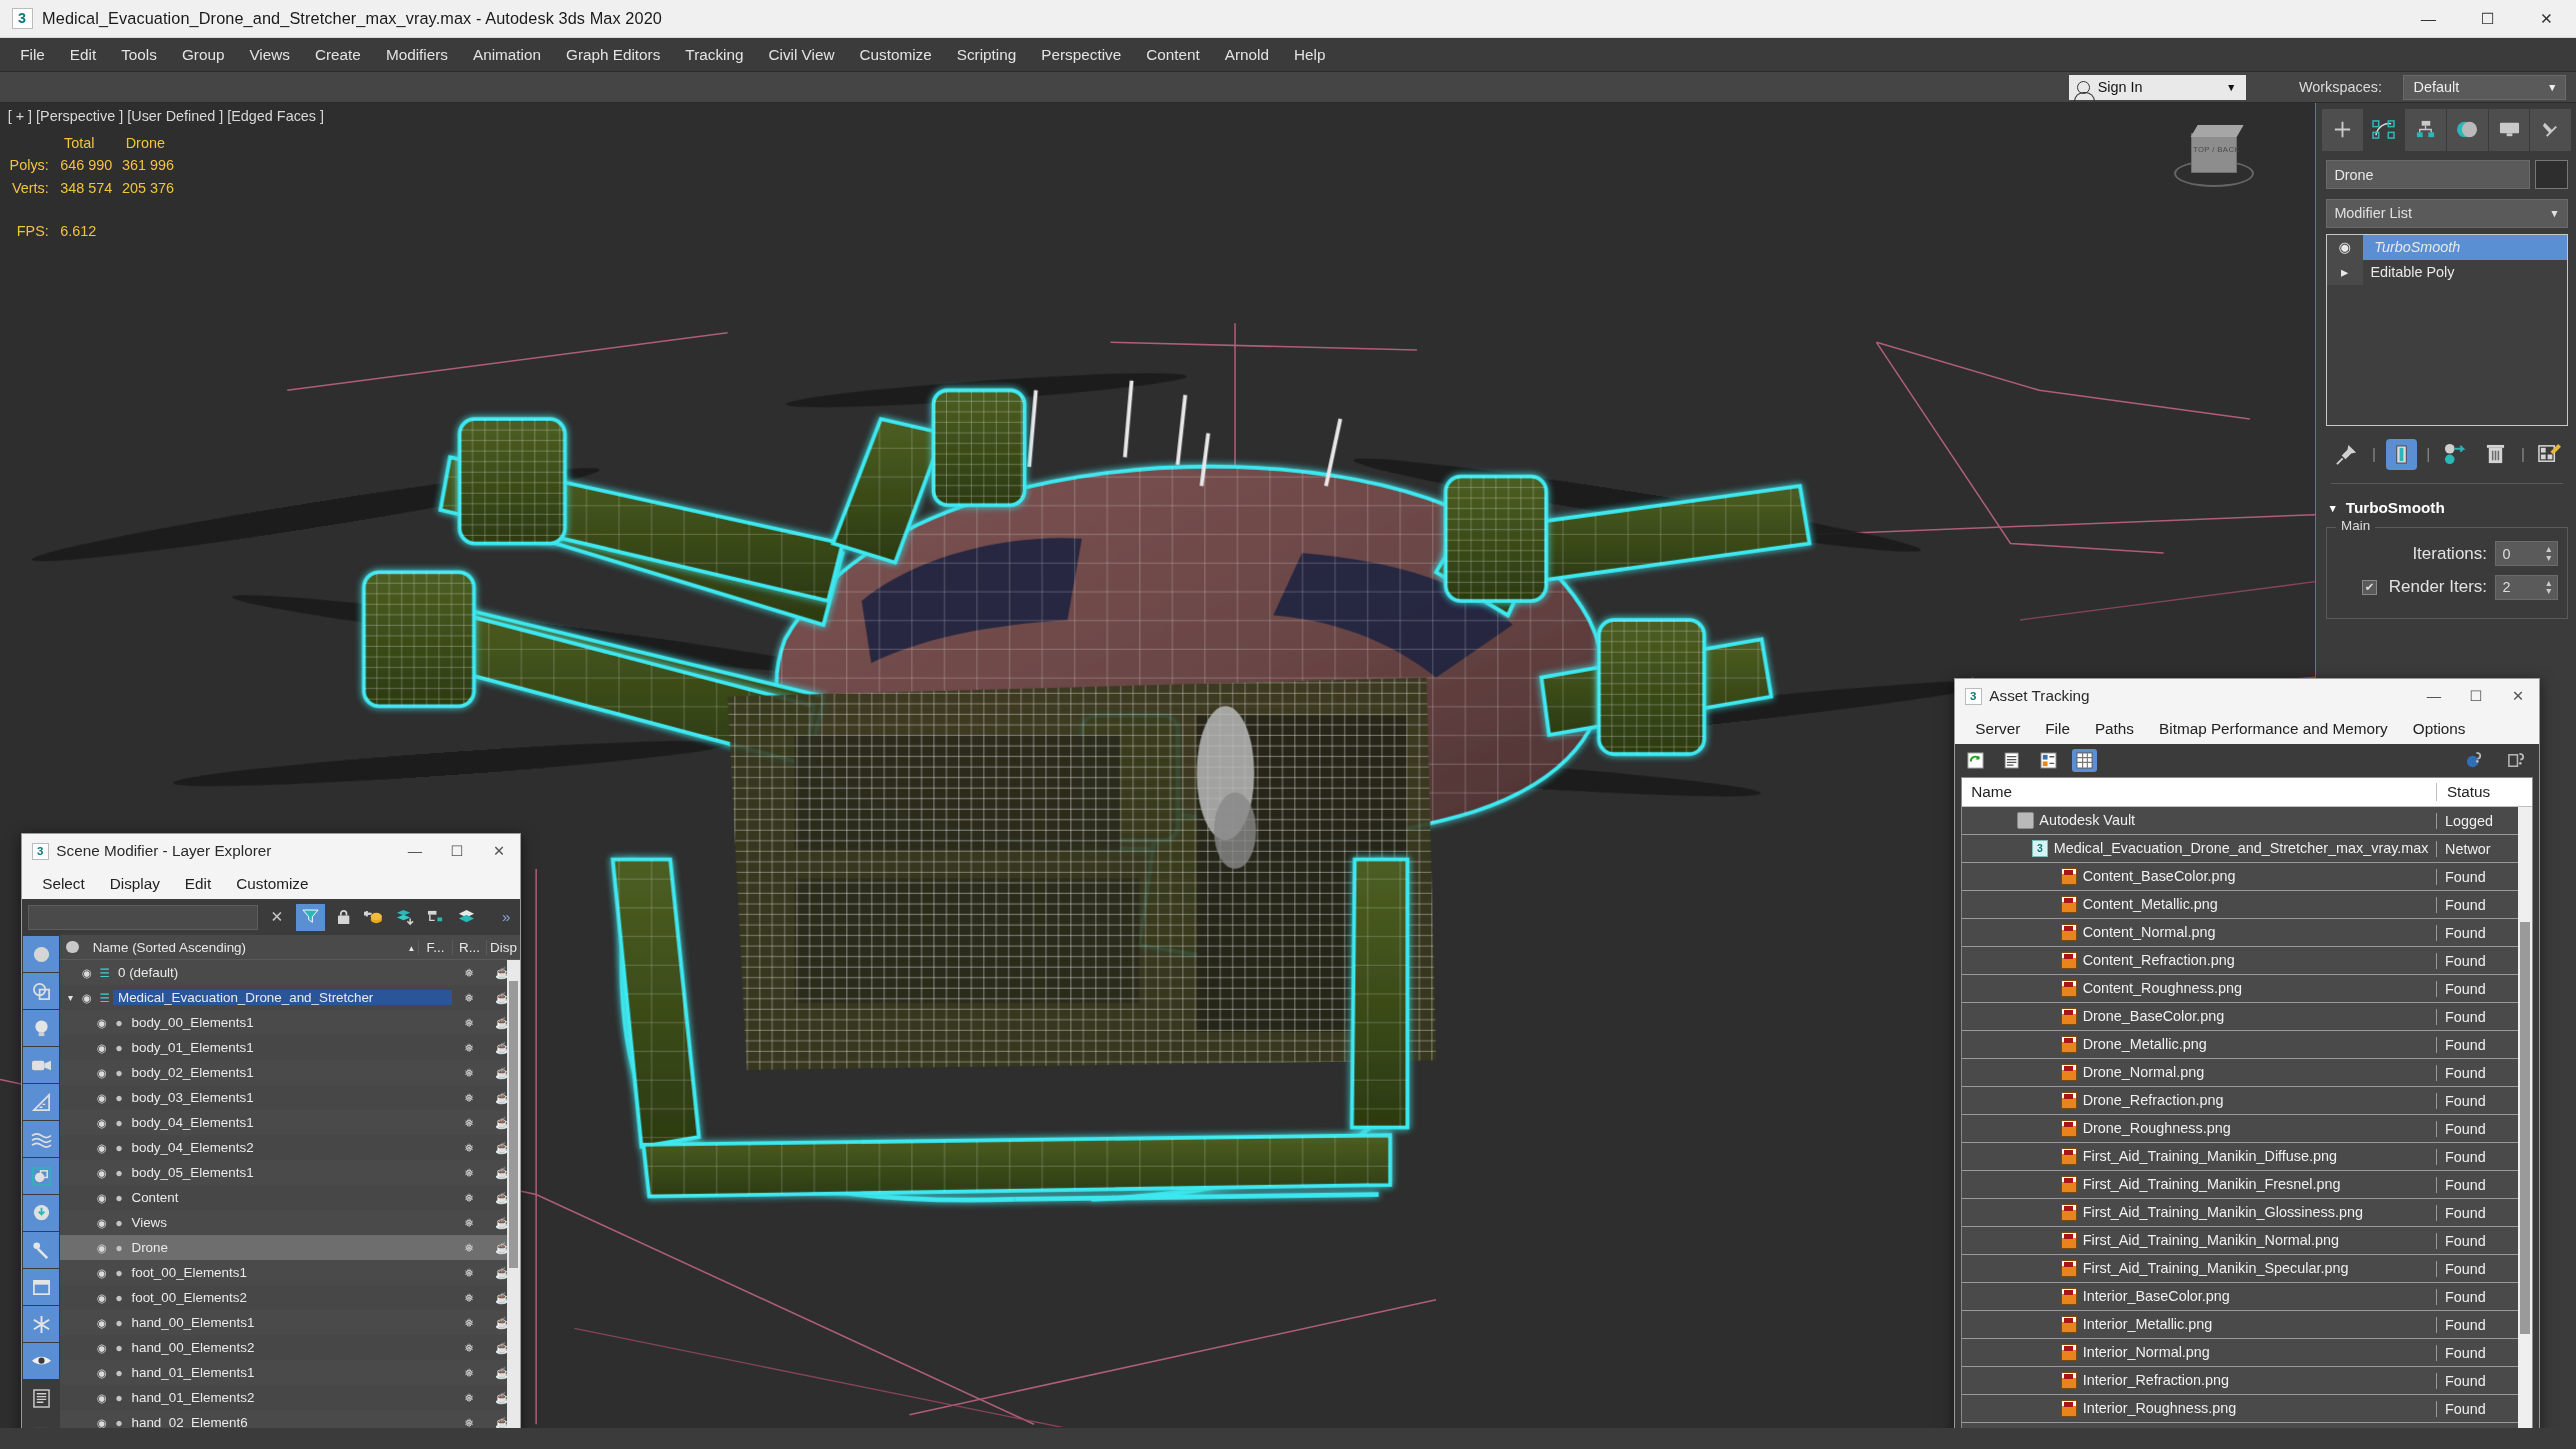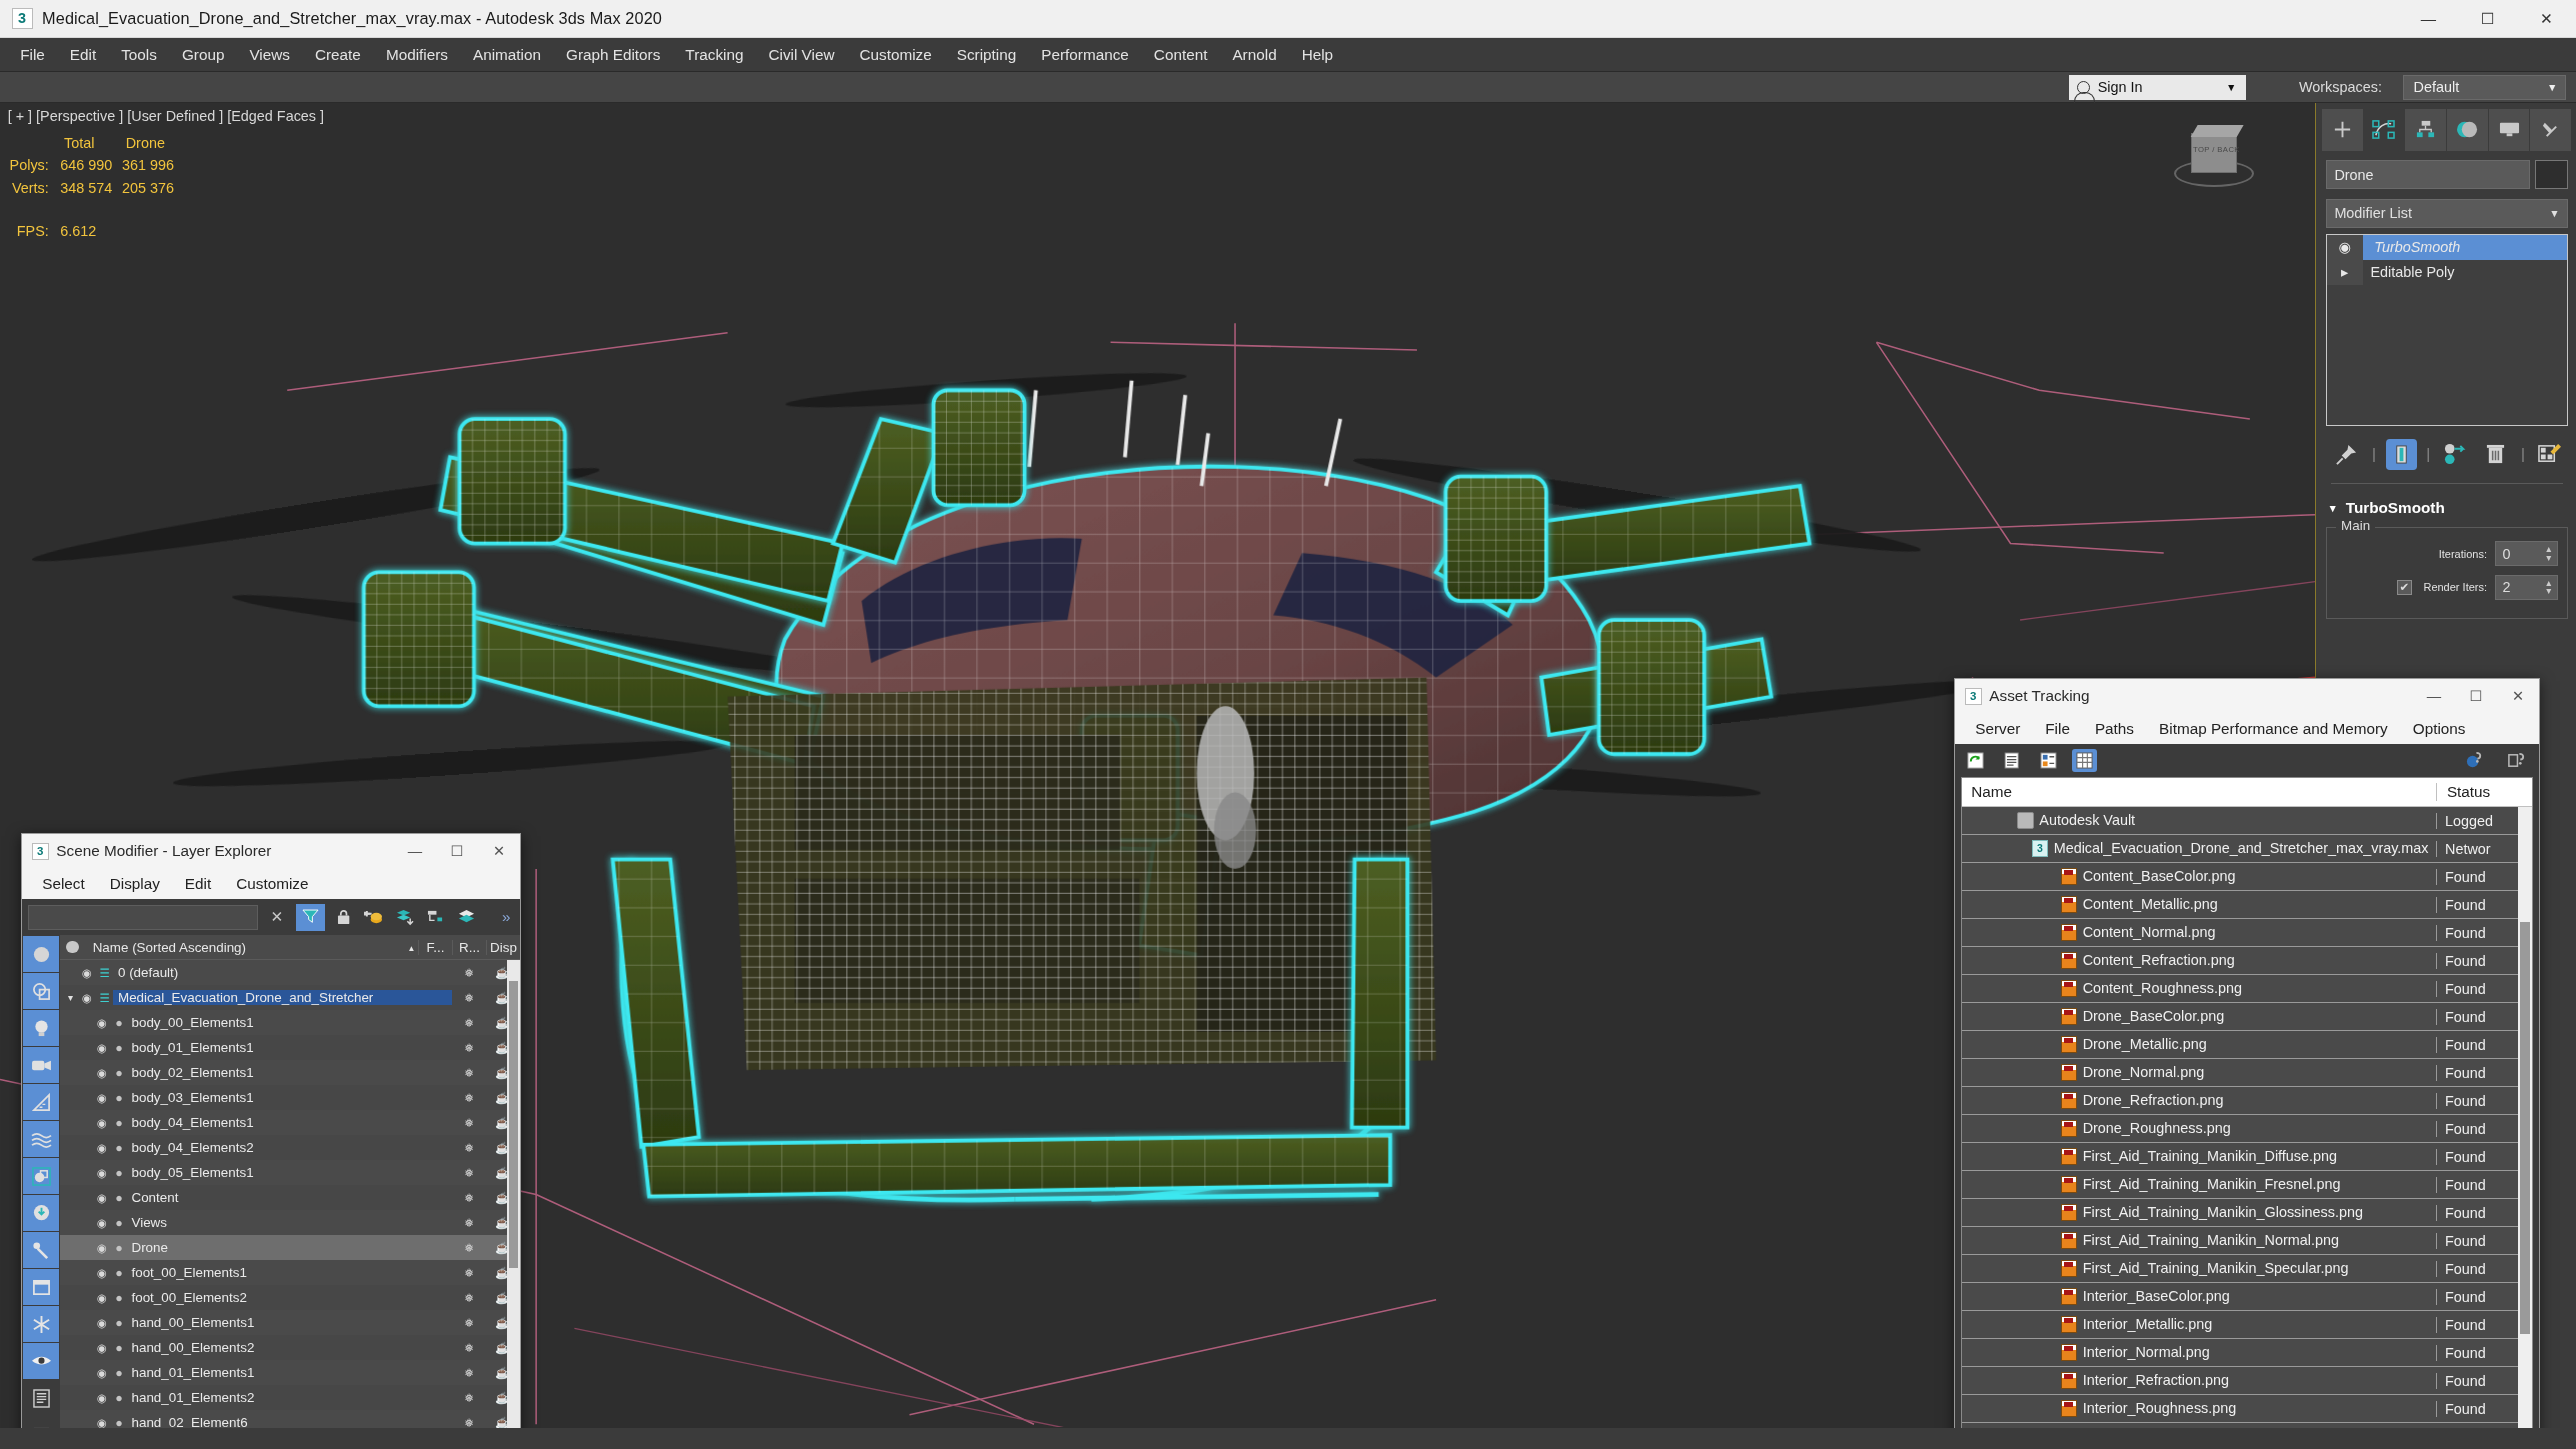--- a/index.html
+++ b/index.html
@@ -98,21 +98,21 @@
   .sbsep { color:#888; font-size:15.3px; }
   #cp-rollout { margin:13.4px 7.7px 0 7.7px; }
   #cp-rollhdr { display:flex; align-items:center; font-size:15.3px; color:#fff;
     font-weight:bold; gap:7.7px; padding:1.9px 0 5.7px 1.9px; }
   #cp-main { border:1px solid #5a5a5a; margin-top:3.8px; padding:13.4px 9.6px 9.6px 9.6px;
     position:relative; }
   #cp-main-legend { position:absolute; top:-9.6px; left:9.6px; background:#3b3b3b;
     padding:0 4.8px; font-size:13.4px; color:#dcdcdc; }
   .prow { display:flex; align-items:center; justify-content:flex-end; gap:7.7px;
     margin-bottom:8.6px; }
-  .prow .plbl { font-size:11px; color:#e2e2e2; }
+  .prow .plbl { font-size:17px; color:#e2e2e2; }
   .spin { width:63px; height:25px; background:#5a5a5a; border:1px solid #6b6b6b;
     color:#ddd; font-size:14.4px; display:flex; align-items:center; padding-left:6.7px;
     position:relative; }
   .spin .arrows { position:absolute; right:3.8px; top:2.9px; font-size:8.6px; color:#ccc;
     line-height:8.6px; }
   .chk { width:15.3px; height:15.3px; border:1px solid #8a8a8a; background:#5a5a5a;
     color:#ddd; font-size:11.5px; display:flex; align-items:center; justify-content:center;
     margin-right:3.8px; }
 
   
@@ -228,21 +228,21 @@
   <div class="mi">Group</div>
   <div class="mi">Views</div>
   <div class="mi">Create</div>
   <div class="mi">Modifiers</div>
   <div class="mi">Animation</div>
   <div class="mi">Graph Editors</div>
   <div class="mi">Tracking</div>
   <div class="mi">Civil View</div>
   <div class="mi">Customize</div>
   <div class="mi">Scripting</div>
-  <div class="mi">Performance</div>
+  <div class="mi">Perspective</div>
   <div class="mi">Content</div>
   <div class="mi">Arnold</div>
   <div class="mi">Help</div>
 </div>
 
 <div id="toolstrip">
   <div id="signin">
     <span class="av"></span>
     <span>Sign In</span>
     <span class="cv">▼</span>

